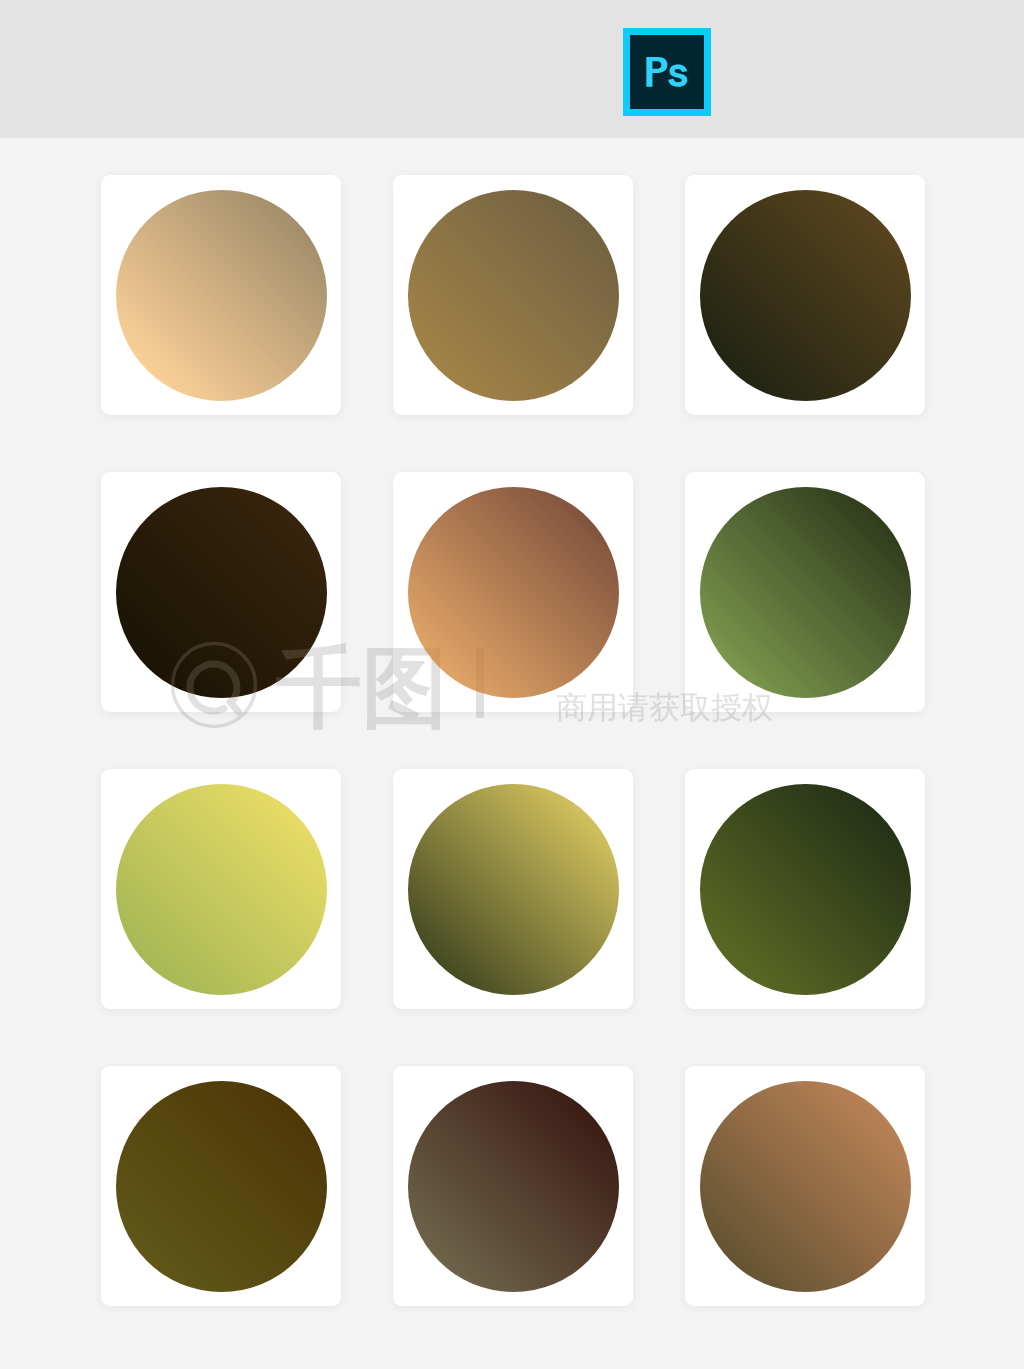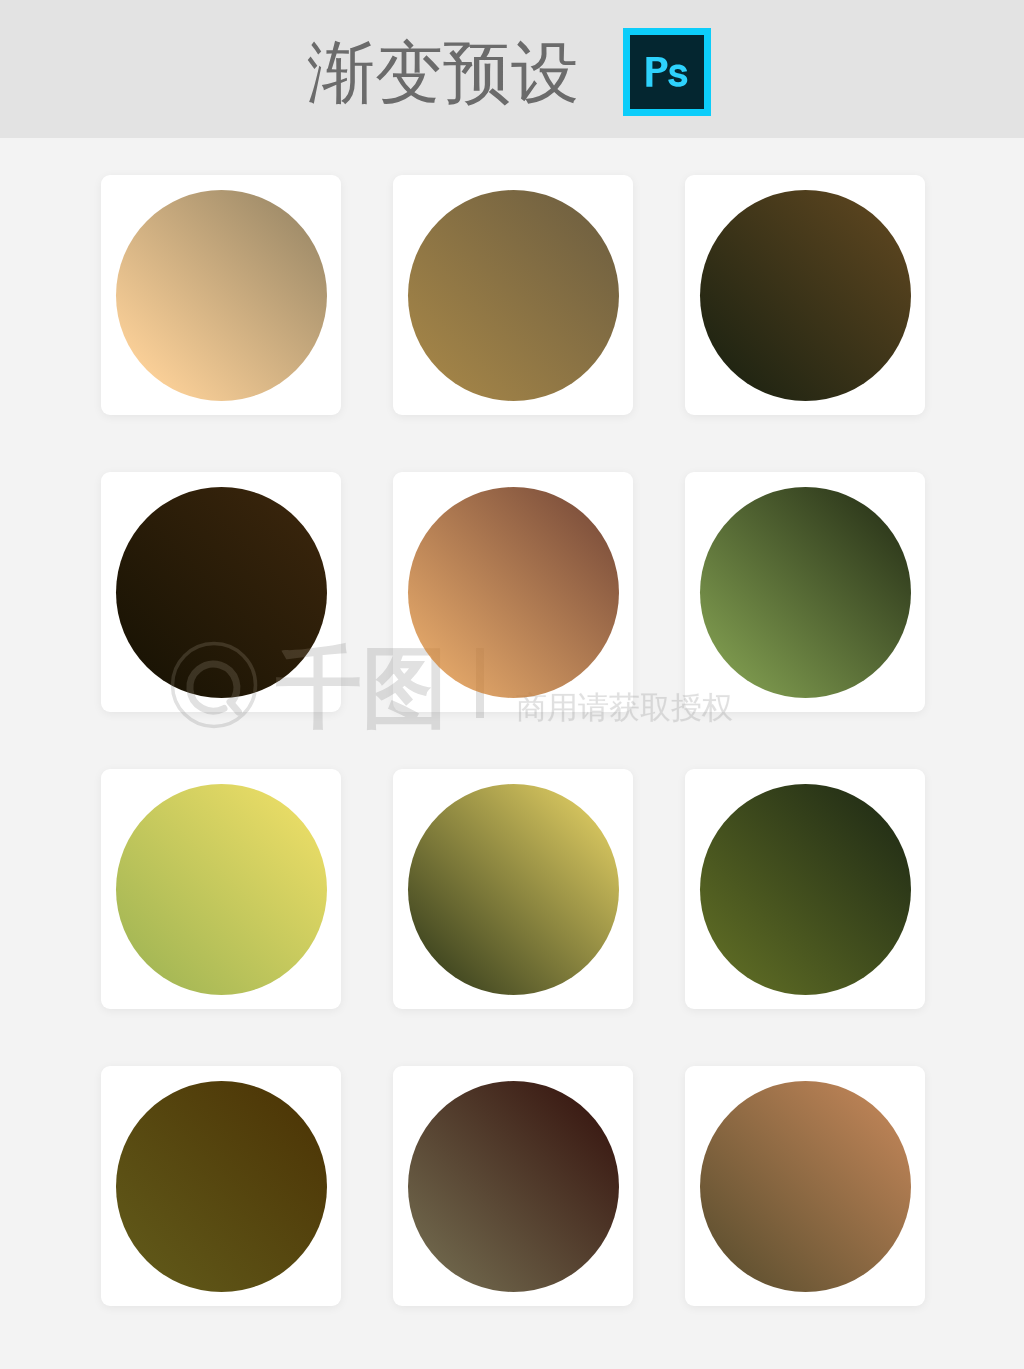--- a/index.html
+++ b/index.html
@@ -11,28 +11,27 @@
   .pstext{position:absolute;left:16px;top:22px;width:46.3px;height:33.7px;fill:#2ed2fd;overflow:visible;}
   .grid{position:absolute;left:101px;top:175px;display:grid;grid-template-columns:repeat(3,240px);grid-template-rows:repeat(4,240px);column-gap:52px;row-gap:57px;}
   .card{width:240px;height:240px;background:#fff;border-radius:9px;box-shadow:0 2px 10px rgba(0,0,0,0.06);display:flex;align-items:center;justify-content:center;}
   .circle{width:211px;height:211px;border-radius:50%;}
   .watermark{position:absolute;left:0;top:0;width:1024px;height:1148px;pointer-events:none;mix-blend-mode:luminosity;opacity:0.26;}
   .wm-mark{position:absolute;left:168px;top:638px;width:94px;height:94px;}
   .wm-brand{position:absolute;left:276px;top:644px;font-size:88px;line-height:88px;color:rgba(128,128,128,0.155);font-weight:700;letter-spacing:0px;white-space:nowrap;transform:scaleX(0.975);transform-origin:left center;}
   .wm-bar{position:absolute;left:476px;top:648px;width:8px;height:70px;background:rgba(128,128,128,0.155);}
   .wm-line{position:absolute;left:516px;font-size:31px;line-height:33px;color:rgba(128,128,128,0.155);letter-spacing:0px;white-space:nowrap;-webkit-text-stroke:0.8px rgba(128,128,128,0.155);}
   .wm-line1{top:645px;}
-  .wm-line2{top:691px;}
+  .wm-line2{top:691px;margin-left:40px;}
 </style>
 </head>
 <body>
 
 <div class="page">
   <div class="header">
-    <div class="htitle">渐变预设</div>
     <div class="pslogo">
       <svg class="pstext" viewBox="0 0 46 34" aria-label="Ps">
         <path d="M0 0 H11.8 C17.8 0 21.3 3.0 21.3 7.9 C21.3 12.9 17.6 16.1 11.5 16.1 H6.1 V30 H0 Z M6.1 4.4 V11.8 H11.0 C13.6 11.8 15.1 10.5 15.1 8.1 C15.1 5.7 13.6 4.4 11.0 4.4 Z"></path>
         <path d="M27.4 22.0 C27.9 24.4 29.6 25.5 32.1 25.5 C34.5 25.5 35.7 24.8 35.7 23.5 C35.7 22.2 34.8 21.5 32.0 21.0 L29.5 20.5 C25.5 19.6 23.3 17.5 23.3 14.2 C23.3 10.3 26.5 7.6 31.8 7.6 C37.0 7.6 40.3 10.2 41.1 14.3 L36.0 15.2 C35.6 13.2 34.1 12.0 31.7 12.0 C29.5 12.0 28.5 12.9 28.5 14.0 C28.5 15.2 29.3 15.9 31.8 16.4 L34.3 16.9 C38.9 17.8 41.3 19.7 41.3 23.1 C41.3 27.3 37.7 30.0 32.1 30.0 C26.5 30.0 22.8 27.3 22.0 22.9 Z"></path>
       </svg>
     </div>
   </div>
   <div class="grid" id="grid">
       <div class="card">
         <div class="circle" style="background: linear-gradient(225deg, rgb(157, 138, 104) 10%, rgb(255, 211, 154) 90%);"></div>

